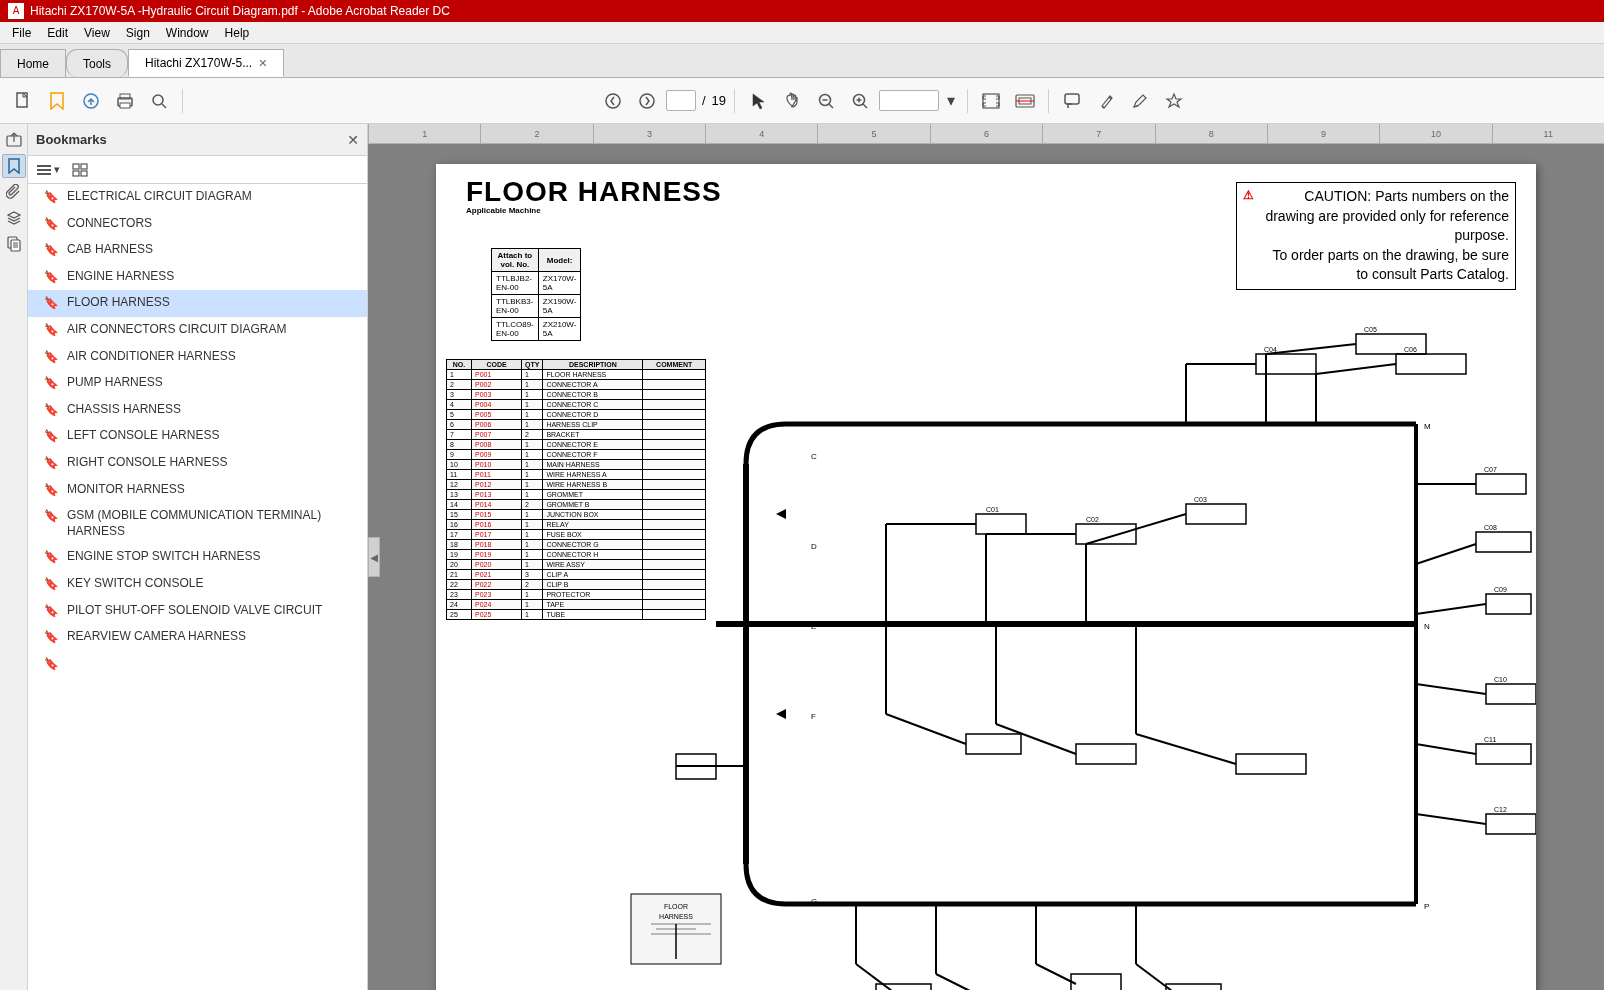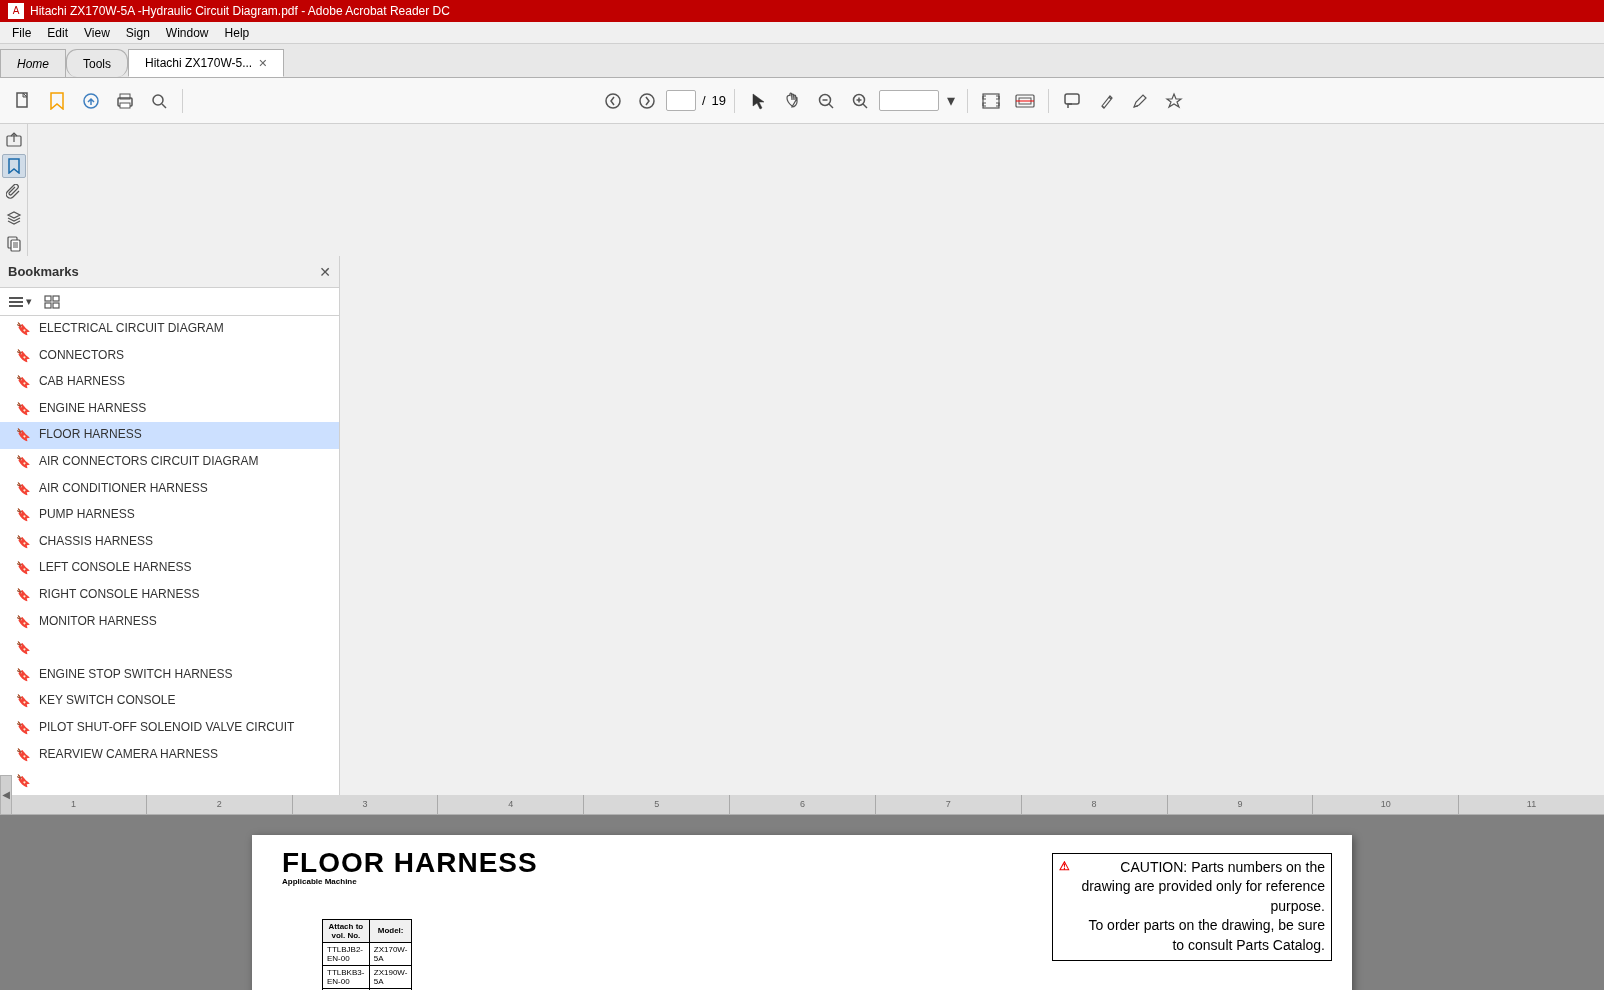--- a/index.html
+++ b/index.html
@@ -60,21 +60,21 @@
       border: 1px solid #b0b0b0;
       border-bottom: none;
       cursor: pointer;
       font-size: 12px;
       gap: 6px;
     }
     .tab.active {
       background: #ffffff;
       border-bottom: 1px solid white;
     }
-    .tab-home { background: #e8e8e8; font-style: italic; }
+    .tab-home { background: #e8e8e8; }
     .tab-tools { background: #e8e8e8; border-radius: 11px; }
     .tab-close {
       font-size: 11px;
       color: #666;
       cursor: pointer;
     }
 
     
     .toolbar {
       height: 46px;
@@ -107,21 +107,20 @@
       display: flex; align-items: center; gap: 4px;
     }
     .zoom-input {
       width: 60px; border: 1px solid #b0b0b0; border-radius: 2px; padding: 2px 4px; text-align: center;
     }
 
     
     .main-area {
       display: flex;
       height: calc(990px - 22px - 22px - 34px - 46px);
-      flex-direction: column;
     }
 
     
     .icon-rail {
       width: 28px;
       background: #f0f0f0;
       border-right: 1px solid #d0d0d0;
       display: flex;
       flex-direction: column;
       align-items: center;
@@ -269,21 +268,21 @@
       color: #000;
       text-align: right;
       border: 1px solid #000;
       padding: 4px 6px;
       max-width: 280px;
       line-height: 1.4;
     }
     .applicable-table {
       position: absolute;
       top: 42px;
-      left: 40px;
+      left: 25px;
       font-size: 8px;
       border-collapse: collapse;
     }
     .applicable-table td, .applicable-table th {
       border: 1px solid #000;
       padding: 2px 4px;
       font-size: 8px;
     }
     .applicable-table th {
       background: #f0f0f0;
@@ -590,20 +589,21 @@
       <div class="bookmark-item">
         <span class="bm-icon">🔖</span>
         <span class="bm-label">RIGHT CONSOLE HARNESS</span>
       </div>
       <div class="bookmark-item">
         <span class="bm-icon">🔖</span>
         <span class="bm-label">MONITOR HARNESS</span>
       </div>
       <div class="bookmark-item">
         <span class="bm-icon">🔖</span>
+        <span class="bm-label">GSM (MOBILE COMMUNICATION TERMINAL) HARNESS</span>
       </div>
       <div class="bookmark-item">
         <span class="bm-icon">🔖</span>
         <span class="bm-label">ENGINE STOP SWITCH HARNESS</span>
       </div>
       <div class="bookmark-item">
         <span class="bm-icon">🔖</span>
         <span class="bm-label">KEY SWITCH CONSOLE</span>
       </div>
       <div class="bookmark-item">

